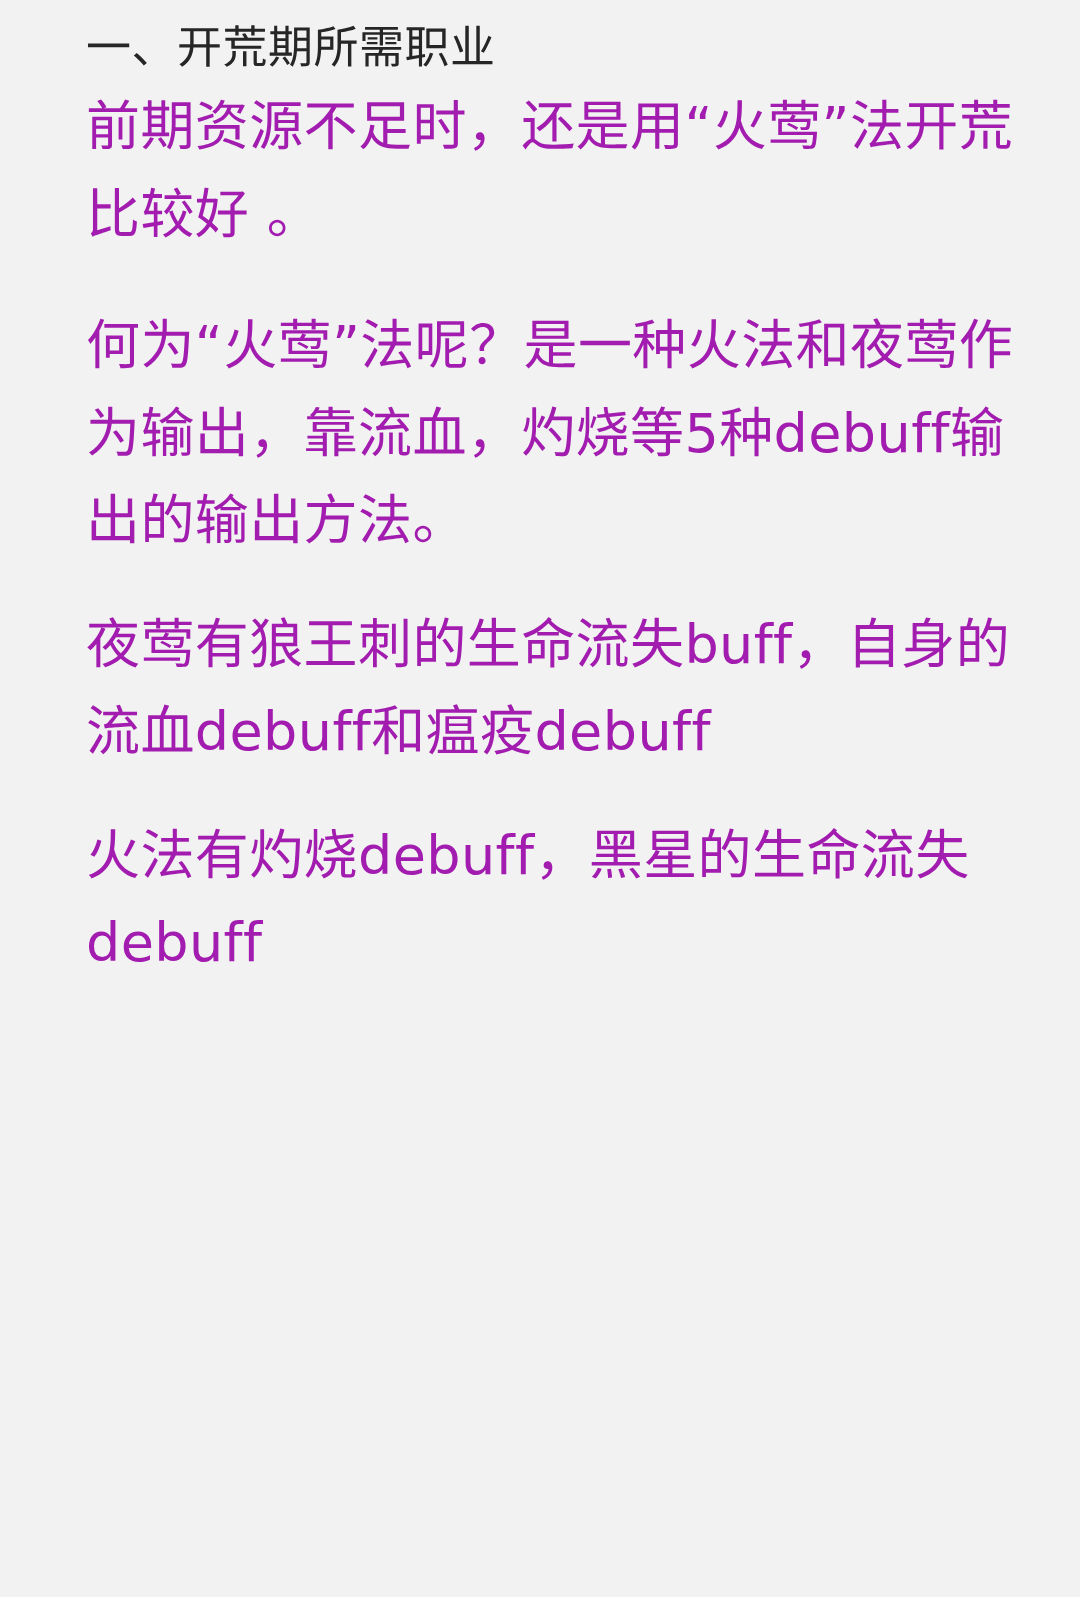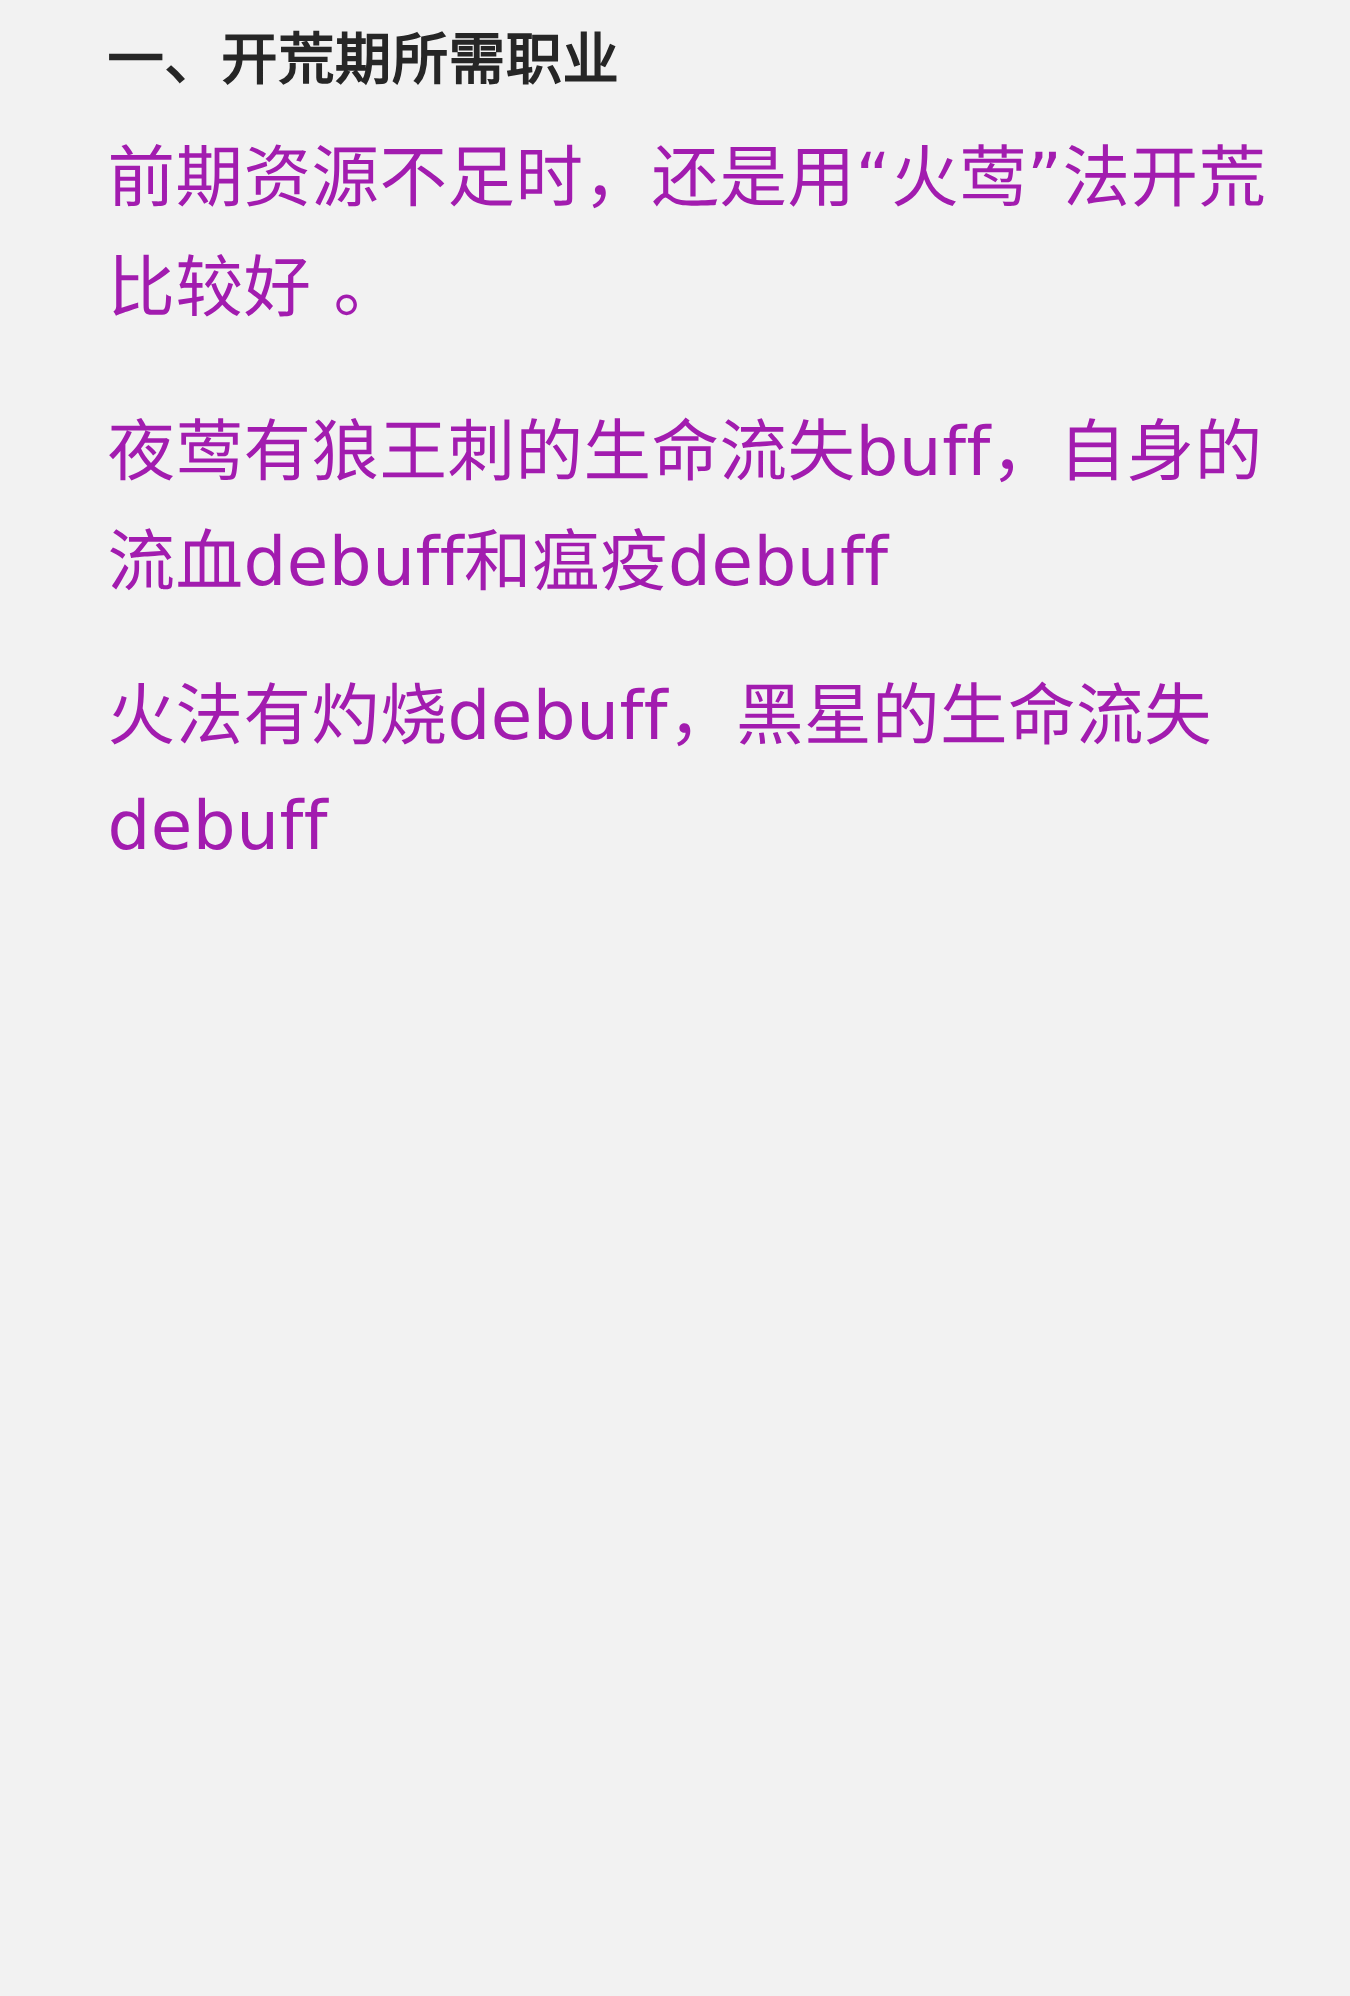--- a/index.html
+++ b/index.html
@@ -18,23 +18,23 @@
   .page {
     width: 1080px;
     min-height: 1597px;
     box-sizing: border-box;
     padding: 18px 60px 30px 86px;
     background: #f2f2f2;
   }
   .heading {
     font-size: 45px;
     line-height: 1.32;
-    font-weight: 700;
+    font-weight: 400;
     letter-spacing: 0.5px;
-    margin: 0 0 22px 0;
+    margin: 0 0 6px 0;
     color: #262626;
   }
   .para {
     font-size: 54px;
     line-height: 1.62;
     font-weight: 400;
     letter-spacing: 0.4px;
     margin: 0 0 36px 0;
     color: #a21caf;
     word-break: break-word;
@@ -45,15 +45,16 @@
   .para:last-child {
     margin-bottom: 0;
   }
 </style>
 </head>
 <body>
 
 <div class="page">
   <h1 class="heading">一、开荒期所需职业</h1>
   <p class="para tight">前期资源不足时，还是用“火莺”法开荒比较好 。</p>
+  <p class="para">何为“火莺”法呢？是一种火法和夜莺作为输出，靠流血，灼烧等5种debuff输出的输出方法。</p>
   <p class="para">夜莺有狼王刺的生命流失buff，自身的流血debuff和瘟疫debuff</p>
   <p class="para">火法有灼烧debuff，黑星的生命流失debuff</p>
 </div>
 
 </body></html>

